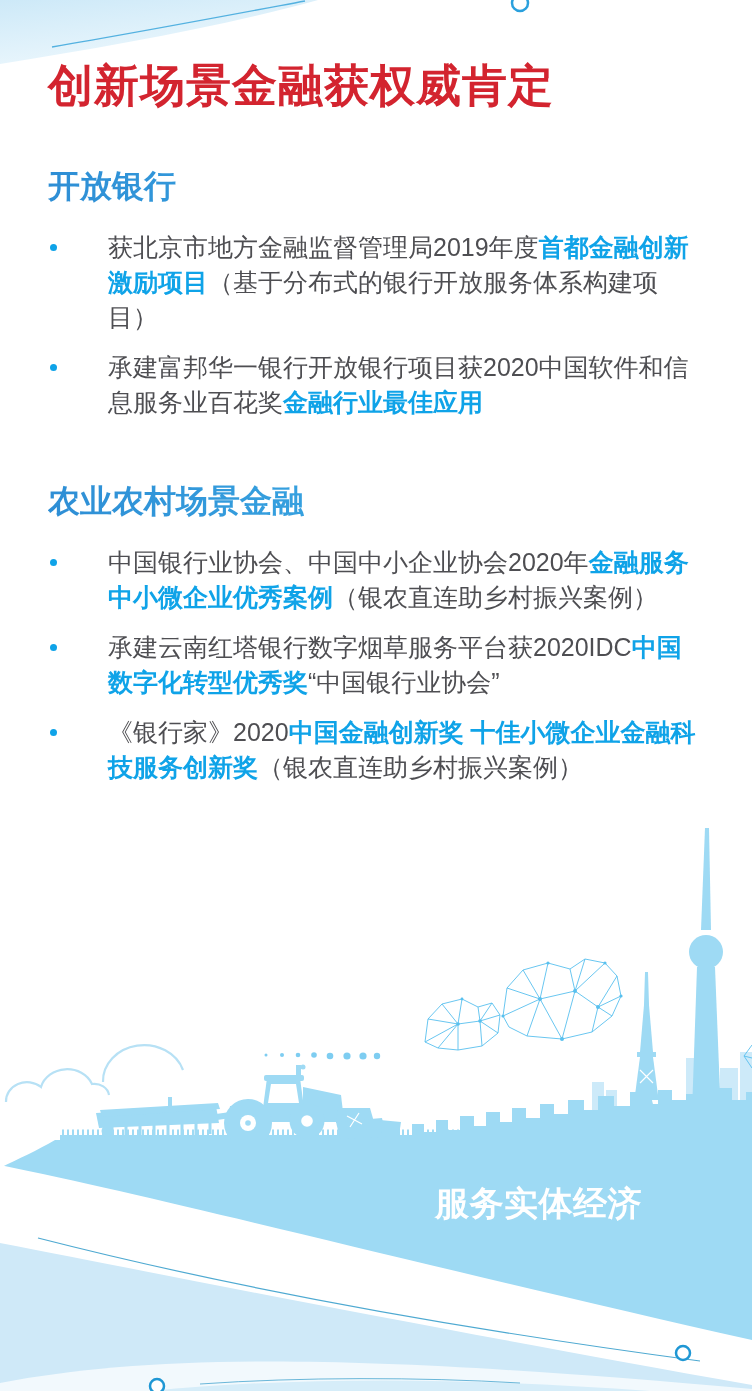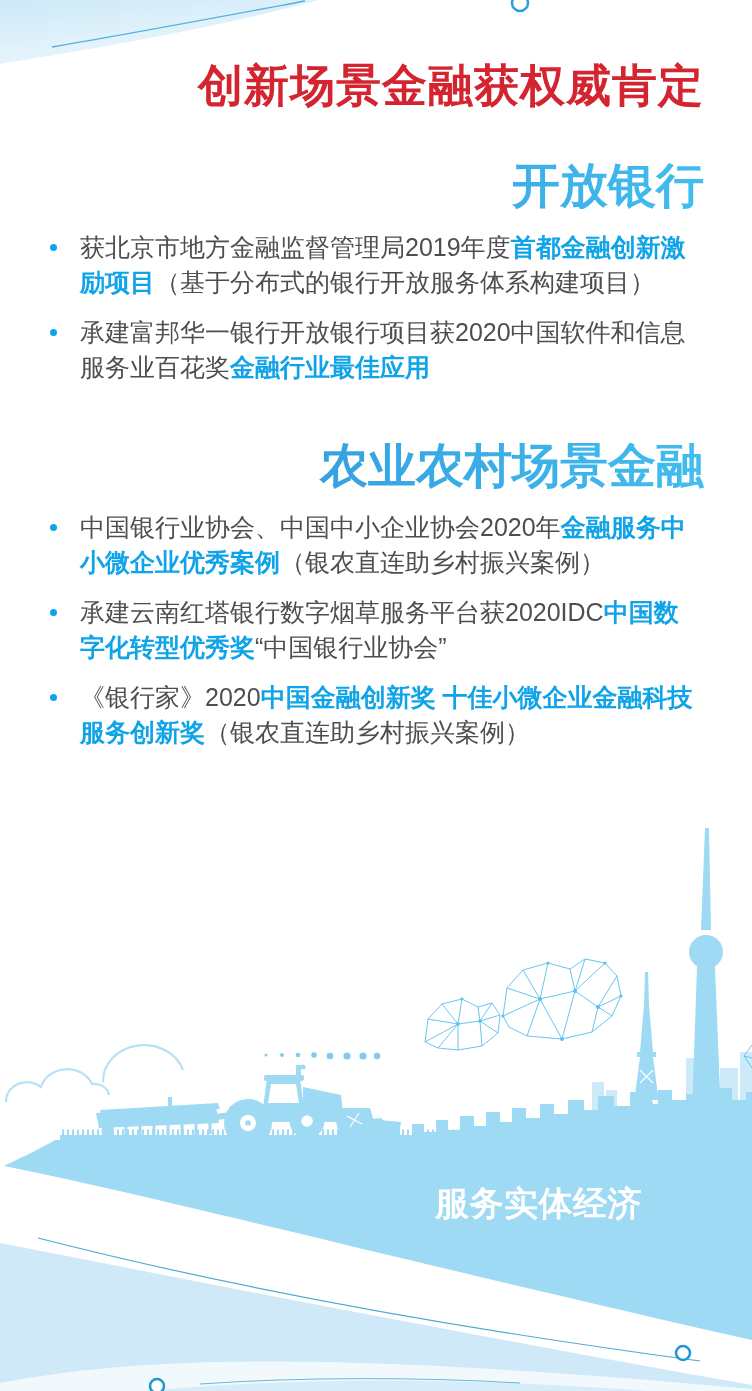--- a/index.html
+++ b/index.html
@@ -8,35 +8,35 @@
     background:#ffffff;
     font-family:"Liberation Sans","DejaVu Sans",sans-serif;
     --red:#d3242f; --accent:#0fa3e8; --body:#4e4e52;
     --band:#9edaf4; --band-light:#cdeaf9; --hstart:#2e8ed5; --hend:#41bdef;
   }
   .decor-svg{position:absolute; left:0; display:block; pointer-events:none;}
   #top-decor{top:0;}
   #bottom-decor{top:820px;}
   .content{position:absolute; left:48px; top:0; width:656px; z-index:2;}
   .page-title{
-    margin:58px 0 0 0; text-align:right;
+    margin:58px 0 0 0; text-align:left;
     font-size:45px; line-height:56px; font-weight:800; letter-spacing:1px;
     color:var(--red);
   }
   .section-heading{
-    font-size:48px; line-height:46px; font-weight:800; margin:0 0 21px 0;
+    font-size:32px; line-height:46px; font-weight:800; margin:0 0 21px 0;
     color:#2f9fe0;
     background:linear-gradient(90deg,var(--hstart),var(--hend));
-    -webkit-background-clip:text; background-clip:text;text-align:right;
+    -webkit-background-clip:text; background-clip:text;
     -webkit-text-fill-color:transparent;
   }
   .section--1 .section-heading{margin-top:49px;}
   .section--2 .section-heading{margin-top:58px; }
   ul.award-list{list-style:none; margin:0; padding:0;}
-  li.award-item{display:flex; align-items:flex-start; margin:0 0 15px 0;}
+  li.award-item{display:flex; align-items:flex-start; margin:0 0 15px 0;gap:28px;}
   .dot{flex:none; width:7px; height:7px; border-radius:50%; background:var(--accent); margin:14px 23px 0 2px;}
   .award-text{margin:0; width:618px; font-size:25px; line-height:35px; color:var(--body);}
   .award-text .hl{color:var(--accent); font-weight:700;}
   .footer-slogan{
     position:absolute; left:435px; top:1168px; z-index:3;
     font-size:34px; line-height:38px; font-weight:800; letter-spacing:0.5px; color:#ffffff;margin-top:16px;
   }
 </style>
 </head>
 <body>

